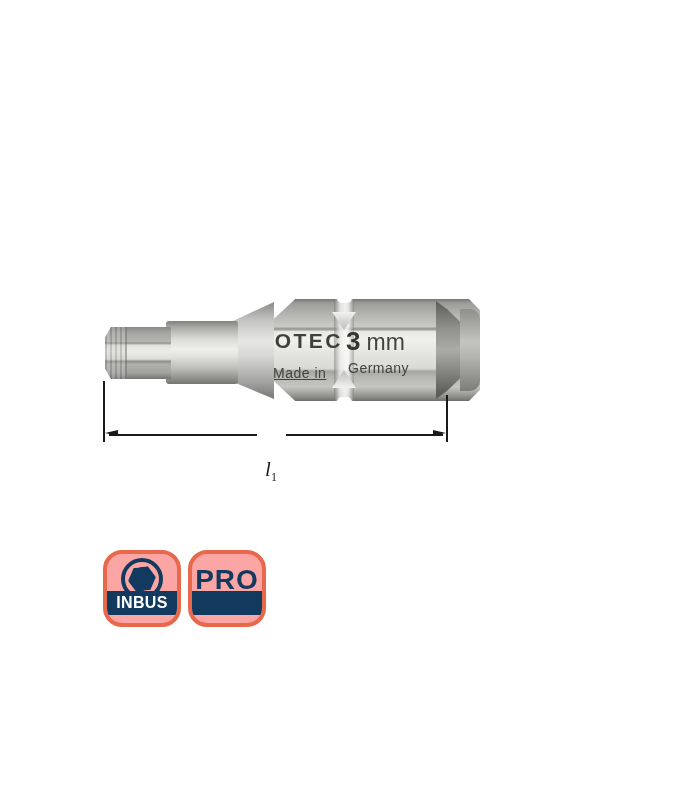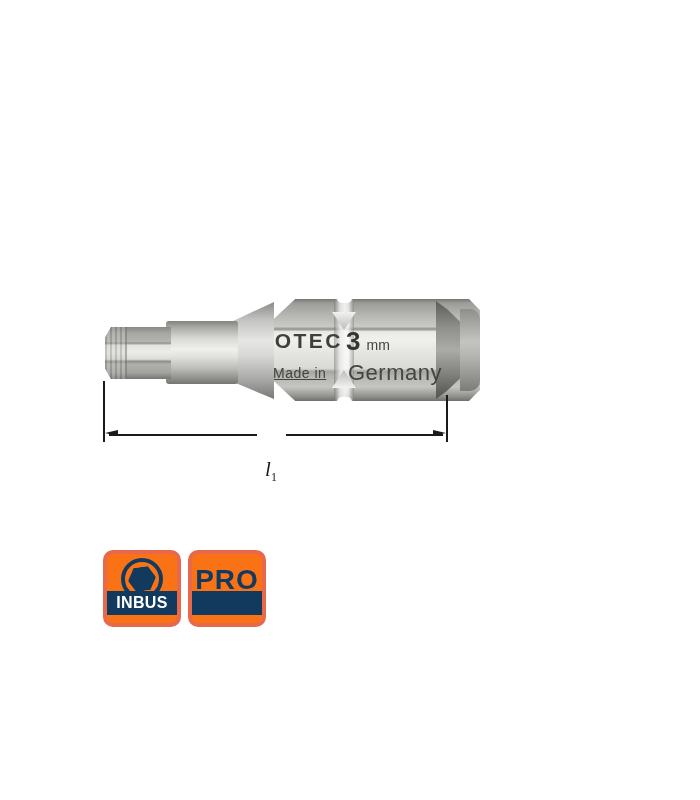--- a/index.html
+++ b/index.html
@@ -73,44 +73,44 @@
     background:repeating-linear-gradient(90deg,rgba(120,120,118,.35) 0 2px,rgba(205,205,203,.3) 2px 5px);
   }
 
   
   .brand{
     position:absolute;left:-3px;top:30px;font-size:21px;font-weight:bold;
     letter-spacing:2.5px;color:#403f3b;transform:scaleY(.95);white-space:nowrap;
   }
   .size-label{position:absolute;left:86px;top:27px;display:flex;align-items:baseline;gap:6px;color:#35342f;white-space:nowrap;}
   .size-number{font-size:26px;font-weight:600;}
-  .size-unit{font-size:14px;font-weight:400;color:#44433e;}
+  .size-unit{font-size:23px;font-weight:400;color:#44433e;}
   .made-in{position:absolute;left:13px;top:66px;font-size:14px;color:#44433e;letter-spacing:.5px;white-space:nowrap;text-decoration:underline;}
-  .germany{position:absolute;left:88px;top:61px;font-size:22px;color:#44433e;letter-spacing:.5px;white-space:nowrap;}
+  .germany{position:absolute;left:88px;top:61px;font-size:14px;color:#44433e;letter-spacing:.5px;white-space:nowrap;}
 
   
   .dim-ext{position:absolute;width:2px;background:#1a1a1a;}
   .dim-ext-left{left:53px;top:281px;height:61px;}
   .dim-ext-right{left:396px;top:295px;height:47px;}
   .dim-line{position:absolute;top:334px;height:2px;background:#1a1a1a;}
   .dim-line-left{left:59px;width:148px;}
   .dim-line-right{left:236px;width:157px;}
   .dim-arrow{position:absolute;top:330px;width:0;height:0;border-top:3px solid transparent;border-bottom:3px solid transparent;}
   .dim-arrow-left{left:55px;border-right:13px solid #1a1a1a;}
   .dim-arrow-right{left:383px;border-left:13px solid #1a1a1a;}
   .dim-label{
     position:absolute;left:205px;top:317px;width:32px;text-align:center;
     font-family:"Liberation Serif",serif;font-style:italic;font-size:21px;color:#1a1a1a;margin-top:40px;
   }
   .dim-label sub{font-size:12px;font-style:normal;}
 
   
   .badge{
-    position:absolute;top:450px;width:70px;height:69px;background:#f97316;
-    border:4px solid #E8684B;border-radius:10px;overflow:hidden;
+    position:absolute;top:450px;width:70px;height:69px;background:#fca5a5;
+    border:4px solid #E8684B;border-radius:19px;overflow:hidden;
   }
   .badge-inbus{left:53px;}
   .badge-pro{left:138px;}
   .badge-top{position:absolute;left:0;right:0;top:0;height:45px;display:flex;align-items:center;justify-content:center;}
   .badge-bar{
     position:absolute;left:0;right:0;bottom:8px;height:24px;background:#12395E;
     display:flex;align-items:center;justify-content:center;
     color:#fff;font-weight:bold;font-size:16px;letter-spacing:.3px;
   }
   .hex-circle{

